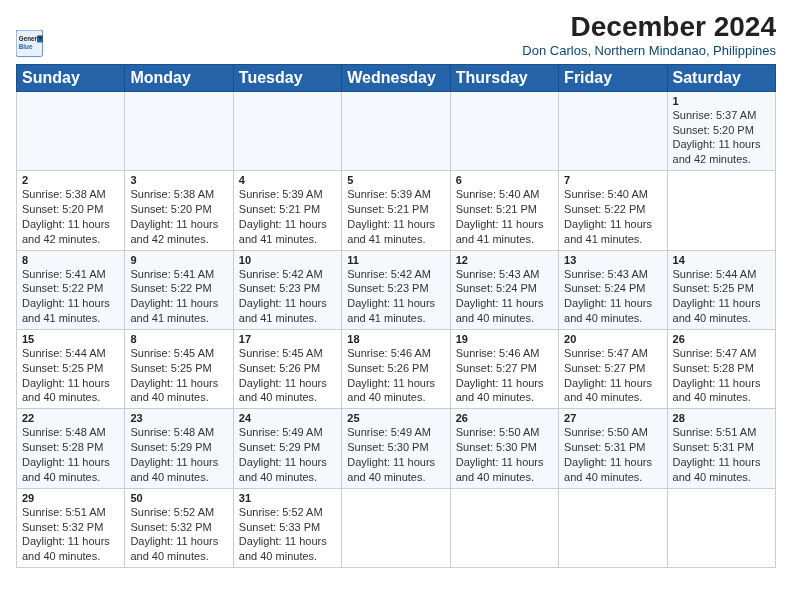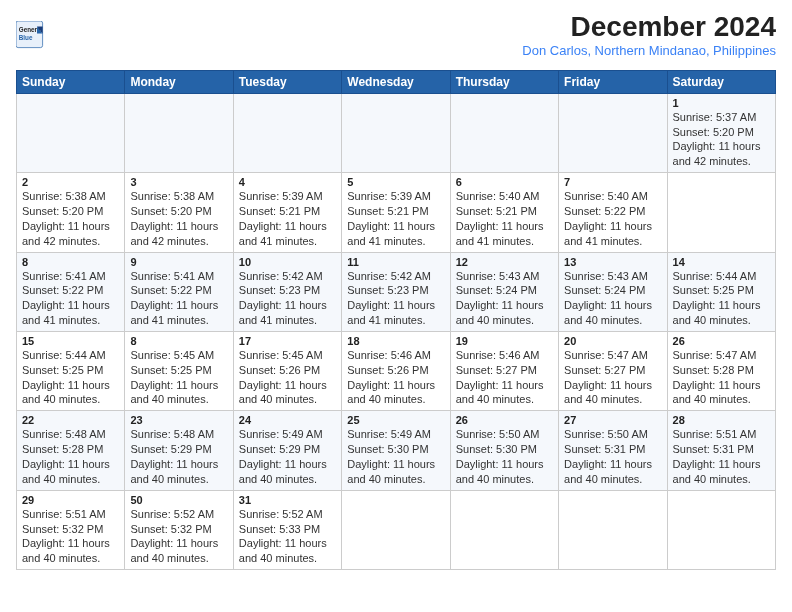--- a/index.html
+++ b/index.html
@@ -10,23 +10,23 @@
       background: #fff;
       overflow: hidden;
     }
     .page {
       width: 792px;
       height: 612px;
       padding: 12px 16px 8px 16px;
     }
     .header {
       display: flex;
-      align-items: center;
+      align-items: flex-end;
       justify-content: space-between;
-      margin-bottom: 12px;
+      margin-bottom: 6px;
     }
     .logo {
       display: flex;
       align-items: center;
       gap: 4px;
     }
     .logo-icon {
       width: 28px;
       height: 28px;
     }
@@ -34,35 +34,35 @@
       text-align: right;
     }
     .title-block h1 {
       font-size: 28px;
       font-weight: bold;
       color: #222;
       line-height: 1.1;
     }
     .title-block h2 {
       font-size: 13px;
-      color: #3b82f6;
+      color: #0c4a6e;
       font-weight: normal;
     }
     .calendar-table {
       width: 100%;
       border-collapse: collapse;
       table-layout: fixed;
       font-size: 9px;
     }
     .calendar-table thead th {
       background-color: #2563a8;
       color: #fff;
       text-align: left;
       padding: 4px 5px;
-      font-size: 12px;
+      font-size: 16px;
       font-weight: bold;
       border: 1px solid #1a4f8f;
     }
     .calendar-table tbody td {
       vertical-align: top;
       padding: 3px 5px;
       border: 1px solid #ccc;
       color: #333;
       height: 72px;
       background: #fff;

